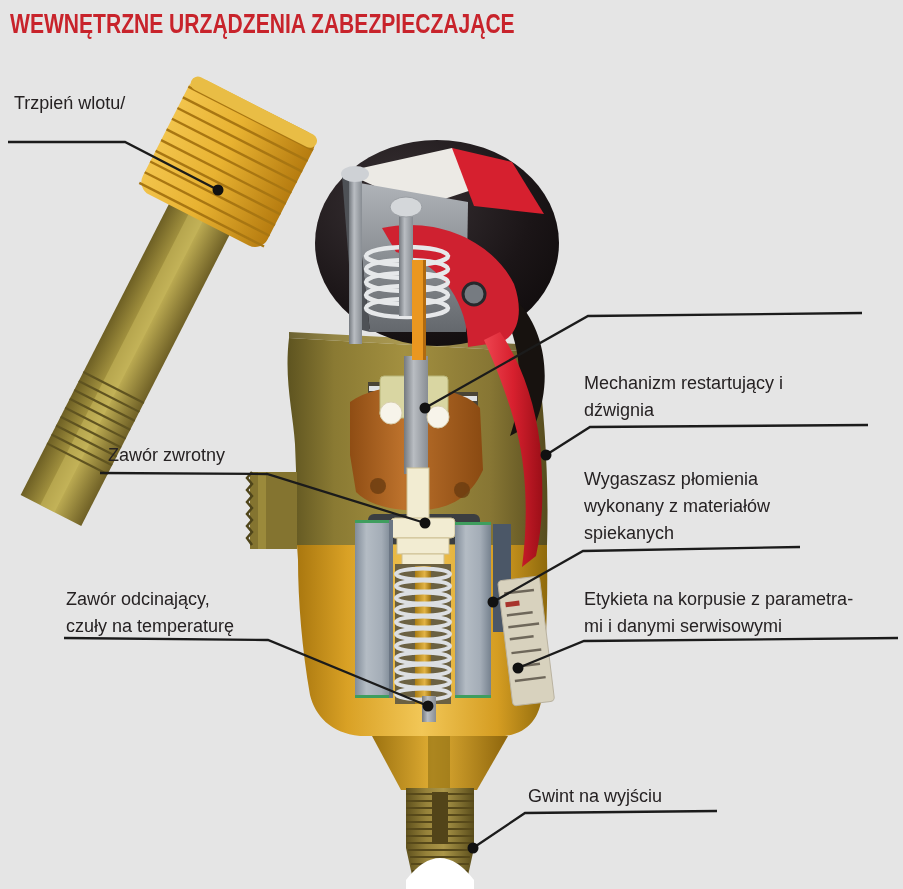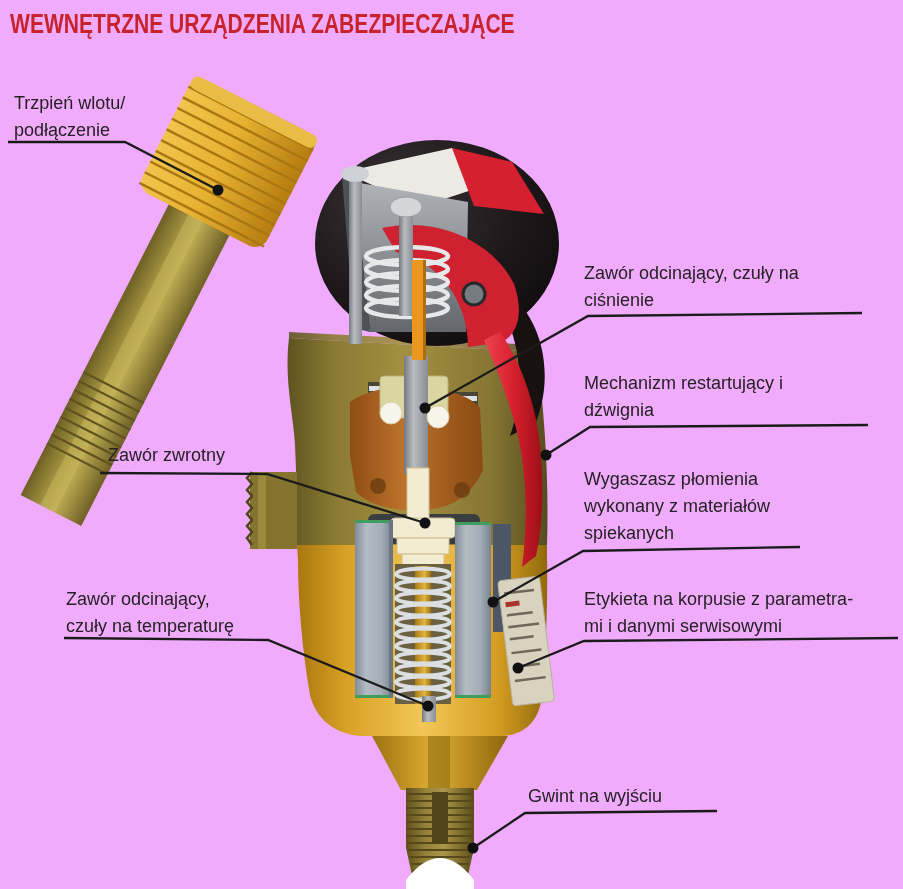--- a/index.html
+++ b/index.html
@@ -1,16 +1,16 @@
 <!DOCTYPE html>
 <html><head>
 <meta charset="utf-8">
 <style>
   html,body{margin:0;padding:0;background:#ffffff;}
-  .stage{position:relative;width:903px;height:889px;background:#f0abfc;
+  .stage{position:relative;width:903px;height:889px;background:#e5e5e5;
          font-family:"Liberation Sans",sans-serif;overflow:hidden;}
   .title{position:absolute;left:10px;top:9px;font-size:27px;font-weight:bold;
          color:#c8232b;white-space:nowrap;letter-spacing:0px;
          transform:scaleX(0.78);transform-origin:left top;}
   .art{position:absolute;left:0;top:0;}
   .lbl{position:absolute;color:#262223;font-size:18px;line-height:27px;}
   .lbl div{white-space:nowrap;}
   #lbl-inlet{left:14px;top:90px;}
   #lbl-pressure{left:584px;top:260px;}
   #lbl-restart{left:584px;top:370px;}
@@ -290,27 +290,22 @@
       <circle cx="493" cy="602" r="5.5"></circle>
       <circle cx="518" cy="668" r="5.5"></circle>
       <circle cx="425" cy="523" r="5.5"></circle>
       <circle cx="428" cy="706" r="5.5"></circle>
       <circle cx="473" cy="848" r="5.5"></circle>
     </g>
   </svg>
 
   <div class="lbl" id="lbl-inlet">
     <div>Trzpień wlotu/</div>
-    <div>podłączenie</div>
-  </div>
-
-  <div class="lbl" id="lbl-pressure">
-    <div>Zawór odcinający, czuły na</div>
-    <div>ciśnienie</div>
-  </div>
+  </div>
+
 
   <div class="lbl" id="lbl-flame">
     <div>Wygaszasz płomienia</div>
     <div>wykonany z materiałów</div>
     <div>spiekanych</div>
   </div>
 
   <div class="lbl" id="lbl-restart">
     <div>Mechanizm restartujący i</div>
     <div>dźwignia</div>

